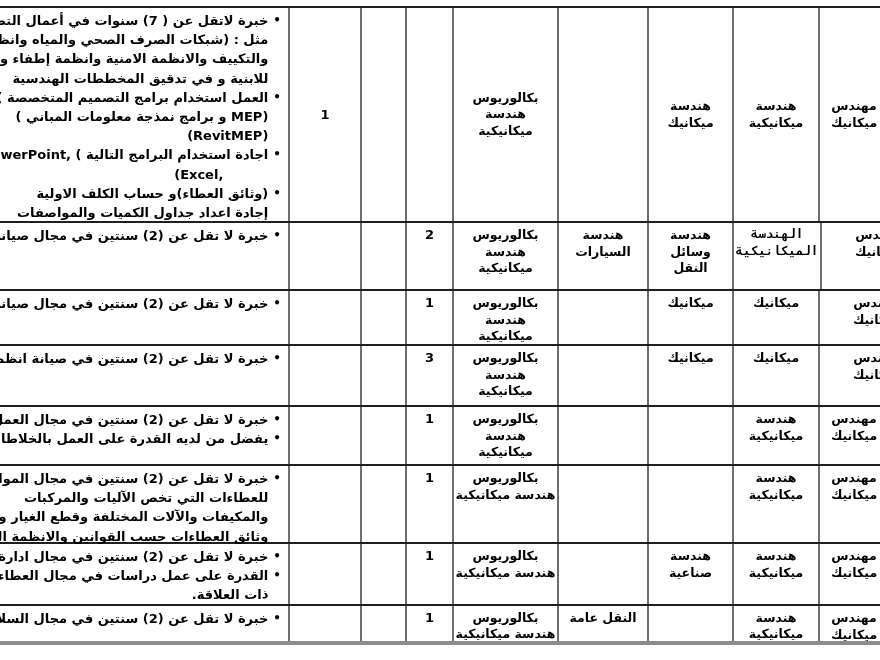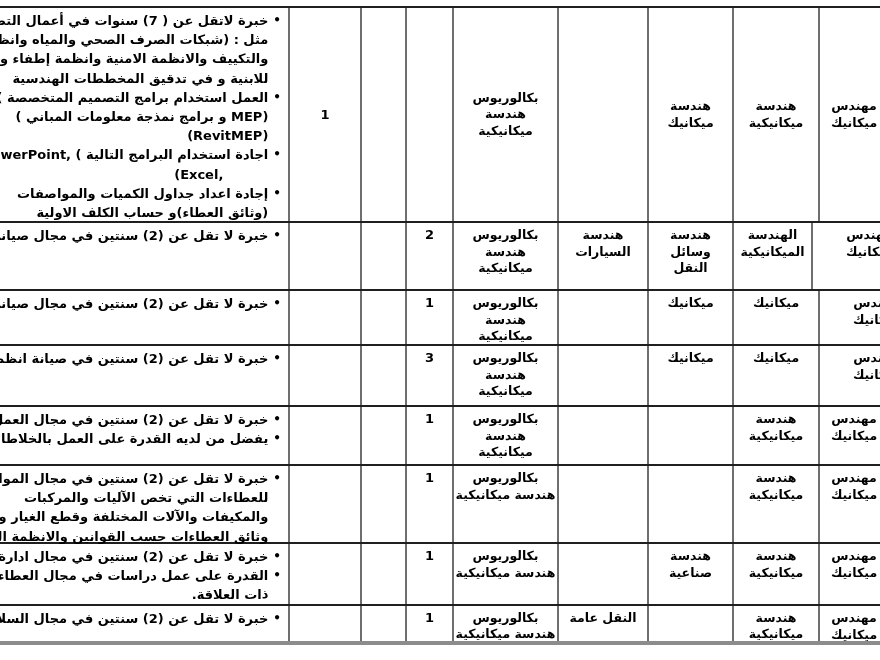--- a/index.html
+++ b/index.html
@@ -54,22 +54,22 @@
           <div class="bi">
             <span class="bm">•</span>
             <div class="blines">
               <div class="bl">اجادة استخدام البرامج التالية ⁦(⁩ ⁦PowerPoint,⁩</div>
               <div class="bl" style="margin-right: 45px;">⁦(Excel,⁩</div>
             </div>
           </div>
           <div class="bi">
             <span class="bm">•</span>
             <div class="blines">
+              <div class="bl">(وثائق العطاء)و حساب الكلف الاولية</div>
               <div class="bl">إجادة اعداد جداول الكميات والمواصفات</div>
-              <div class="bl">(وثائق العطاء)و حساب الكلف الاولية</div>
             </div>
           </div>
         </div>
         <div class="cell cc" style="width: 72px;">
           <div class="ctext cnt">1</div>
         </div>
         <div class="cell cc" style="width: 45px;">
           <div class="ctext cnt"></div>
         </div>
         <div class="cell cc" style="width: 47px;">
@@ -121,21 +121,21 @@
         </div>
         <div class="cell cc" style="width: 90px;">
           <div class="ctext">هندسة
 السيارات</div>
         </div>
         <div class="cell cc" style="width: 85px;">
           <div class="ctext">هندسة
 وسائل
 النقل</div>
         </div>
-        <div class="cell cc" style="width: 79px;">
+        <div class="cell cc" style="width: 88px; font-family: Liberation Mono, monospace;">
           <div class="ctext">الهندسة
 الميكانيكية</div>
         </div>
         <div class="cell job" style="width: 120px;">
           <div class="jt" style="margin-left: 24px;">مهندس
 ميكانيك</div>
         </div>
       </div>
       <div class="trow" style="height: 55px;">
         <div class="cell req" style="width: 380px;">

